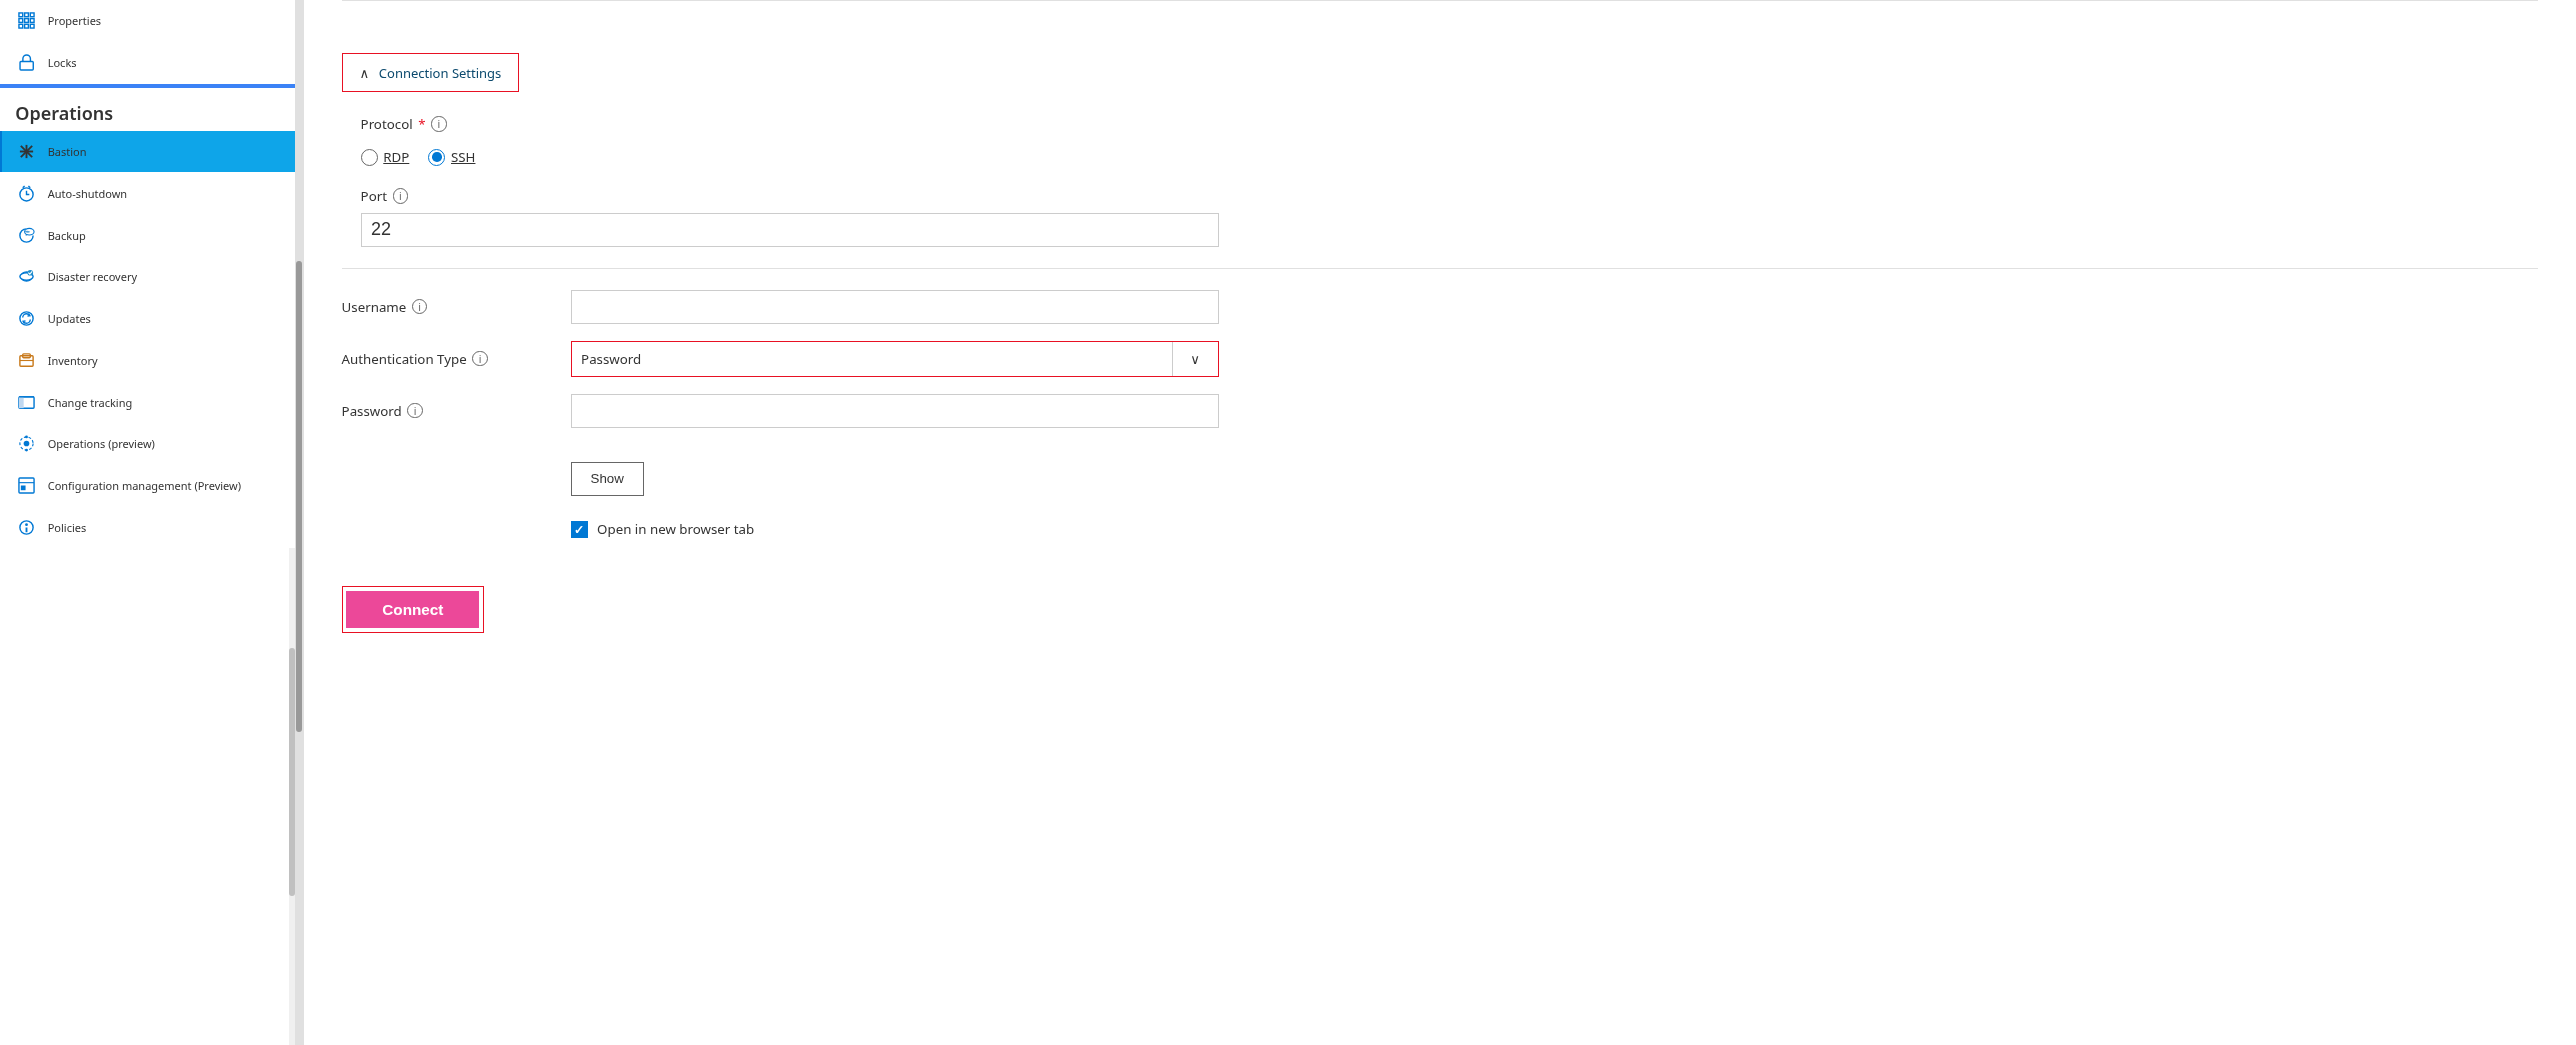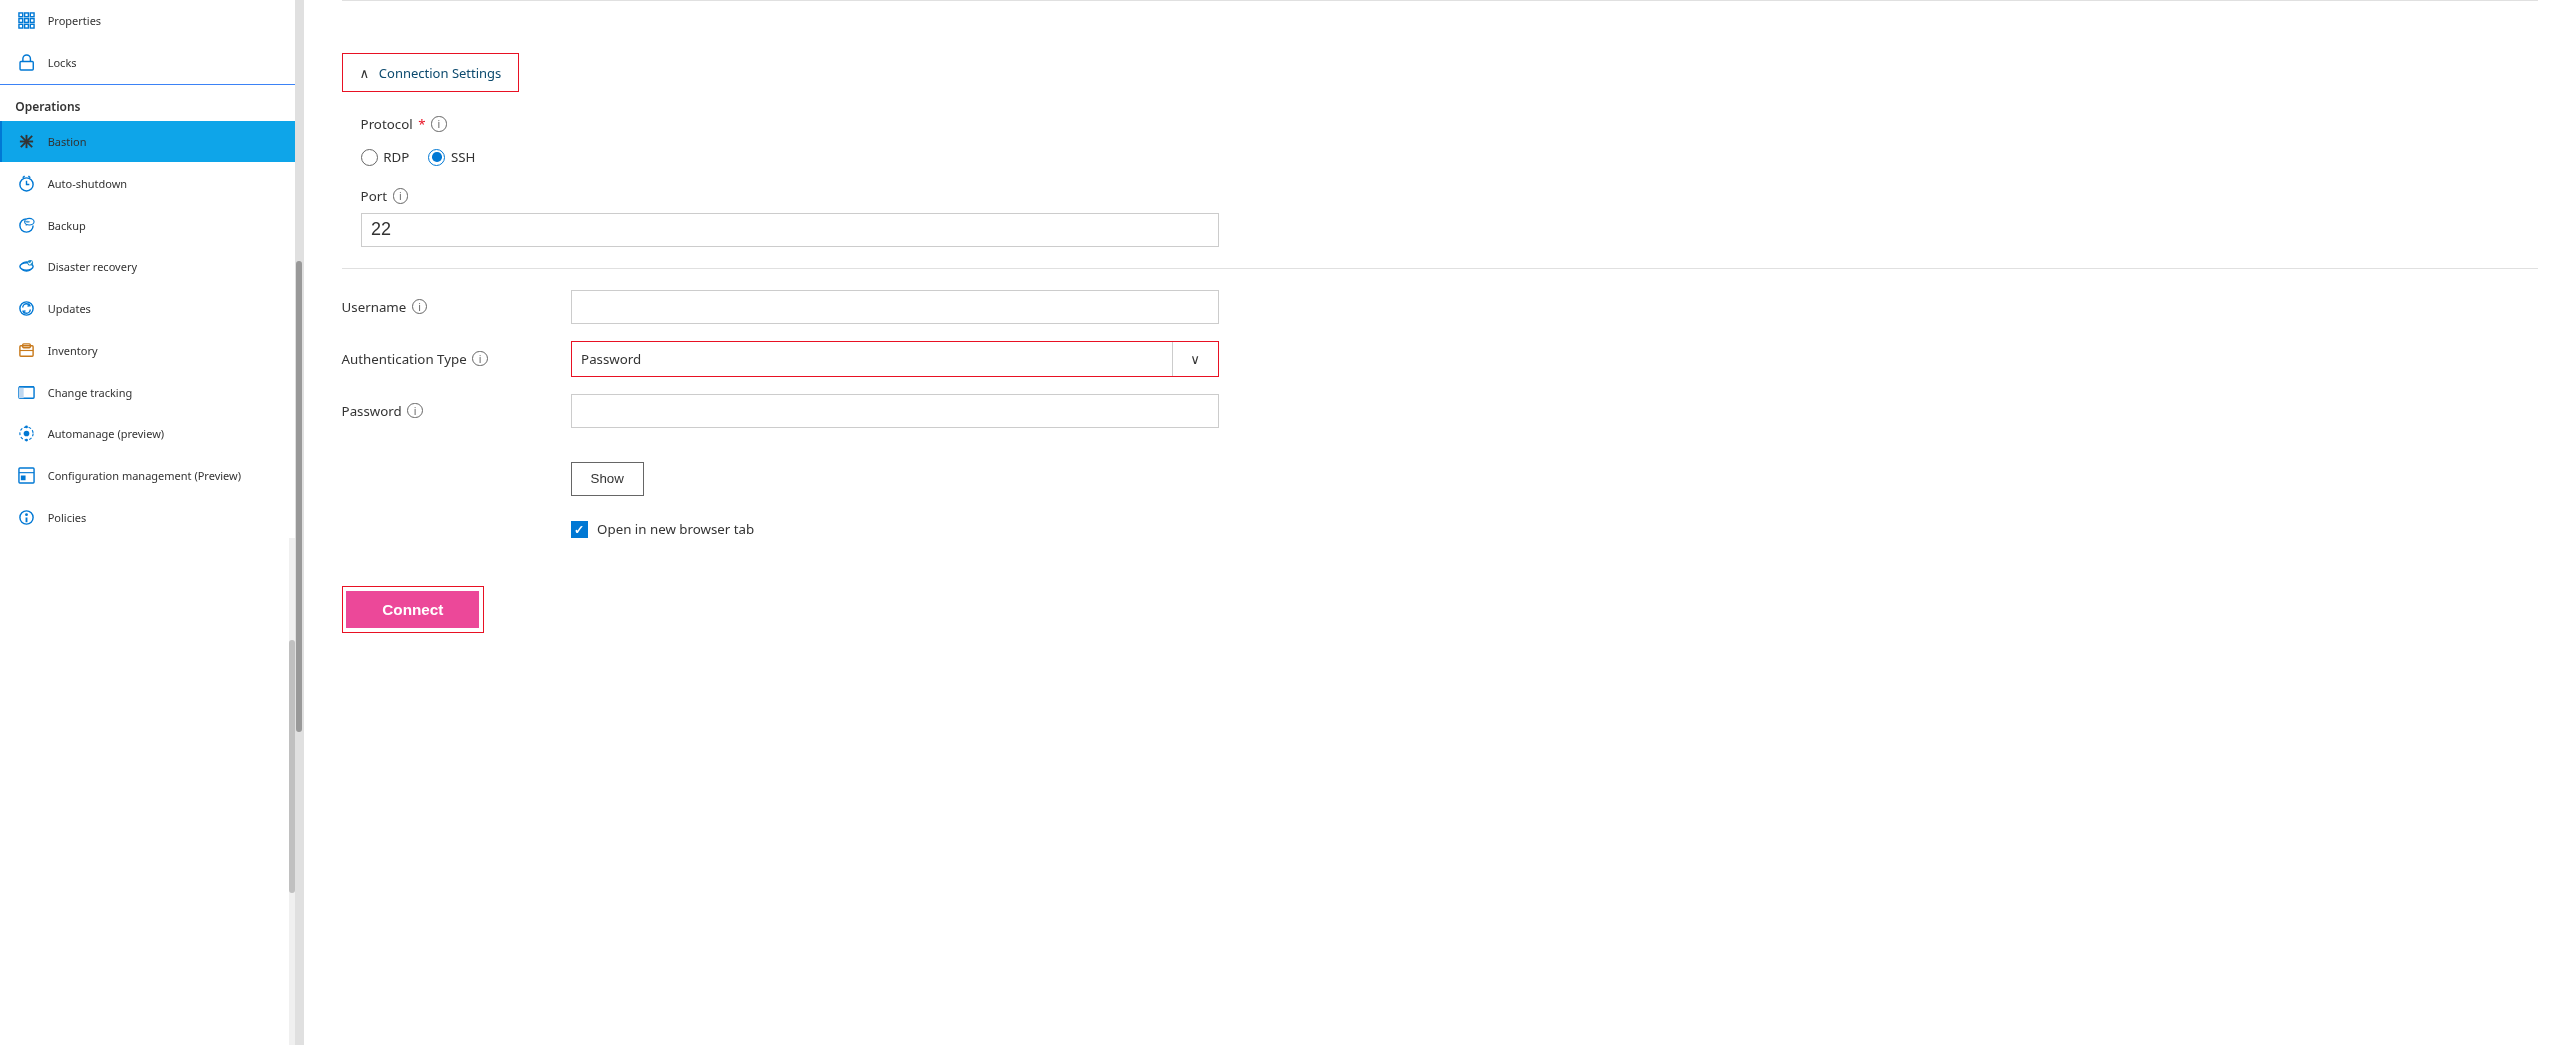--- a/index.html
+++ b/index.html
@@ -36,24 +36,24 @@
       border-left: 2.9px solid transparent;
     }
 
     .sidebar-item.active {
       background: #0ea5e9;
       border-left: 2.9px solid #0078d4;
     }
 
     .sidebar-section-header {
       font-weight: 600;
-      font-size: 12px;
+      font-size: 18px;
       color: #333;
       padding: 13.3px 15.3px 5.7px 15.3px;
-      border-top: 1px solid #3b82f6;
+      border-top: 4px solid #3b82f6;
     }
 
     .sidebar-section-header:first-child {
       border-top: none;
     }
 
     .icon {
       width: 19px;
       height: 19px;
       display: flex;
@@ -122,20 +122,21 @@
       font-size: 10.5px;
       color: #666;
       cursor: help;
     }
 
     .radio-group {
       display: flex;
       align-items: center;
       gap: 19px;
       margin-top: 15px;
+      text-decoration: underline;
     }
 
     .radio-option {
       display: flex;
       align-items: center;
       gap: 5.7px;
       cursor: pointer;
     }
 
     .radio-input {
@@ -429,21 +430,21 @@
 
   <div class="sidebar-item">
     <span class="icon">
       <svg width="17" height="17" viewBox="0 0 18 18" fill="none">
         <circle cx="9" cy="9" r="3" fill="#0078d4"></circle>
         <circle cx="9" cy="9" r="7" stroke="#0078d4" stroke-width="1.2" fill="none" stroke-dasharray="3 2"></circle>
         <circle cx="9" cy="2" r="1.5" fill="#0078d4"></circle>
         <circle cx="9" cy="16" r="1.5" fill="#0078d4"></circle>
       </svg>
     </span>
-    <span>Automanage (preview)</span>
+    <span>Operations (preview)</span>
   </div>
 
   <div class="sidebar-item">
     <span class="icon">
       <svg width="17" height="17" viewBox="0 0 18 18" fill="none">
         <rect x="1" y="1" width="16" height="16" rx="1" stroke="#0078d4" stroke-width="1.5" fill="none"></rect>
         <line x1="1" y1="6" x2="17" y2="6" stroke="#0078d4" stroke-width="1.2"></line>
         <rect x="3" y="9" width="5" height="5" fill="#0078d4"></rect>
       </svg>
     </span>

